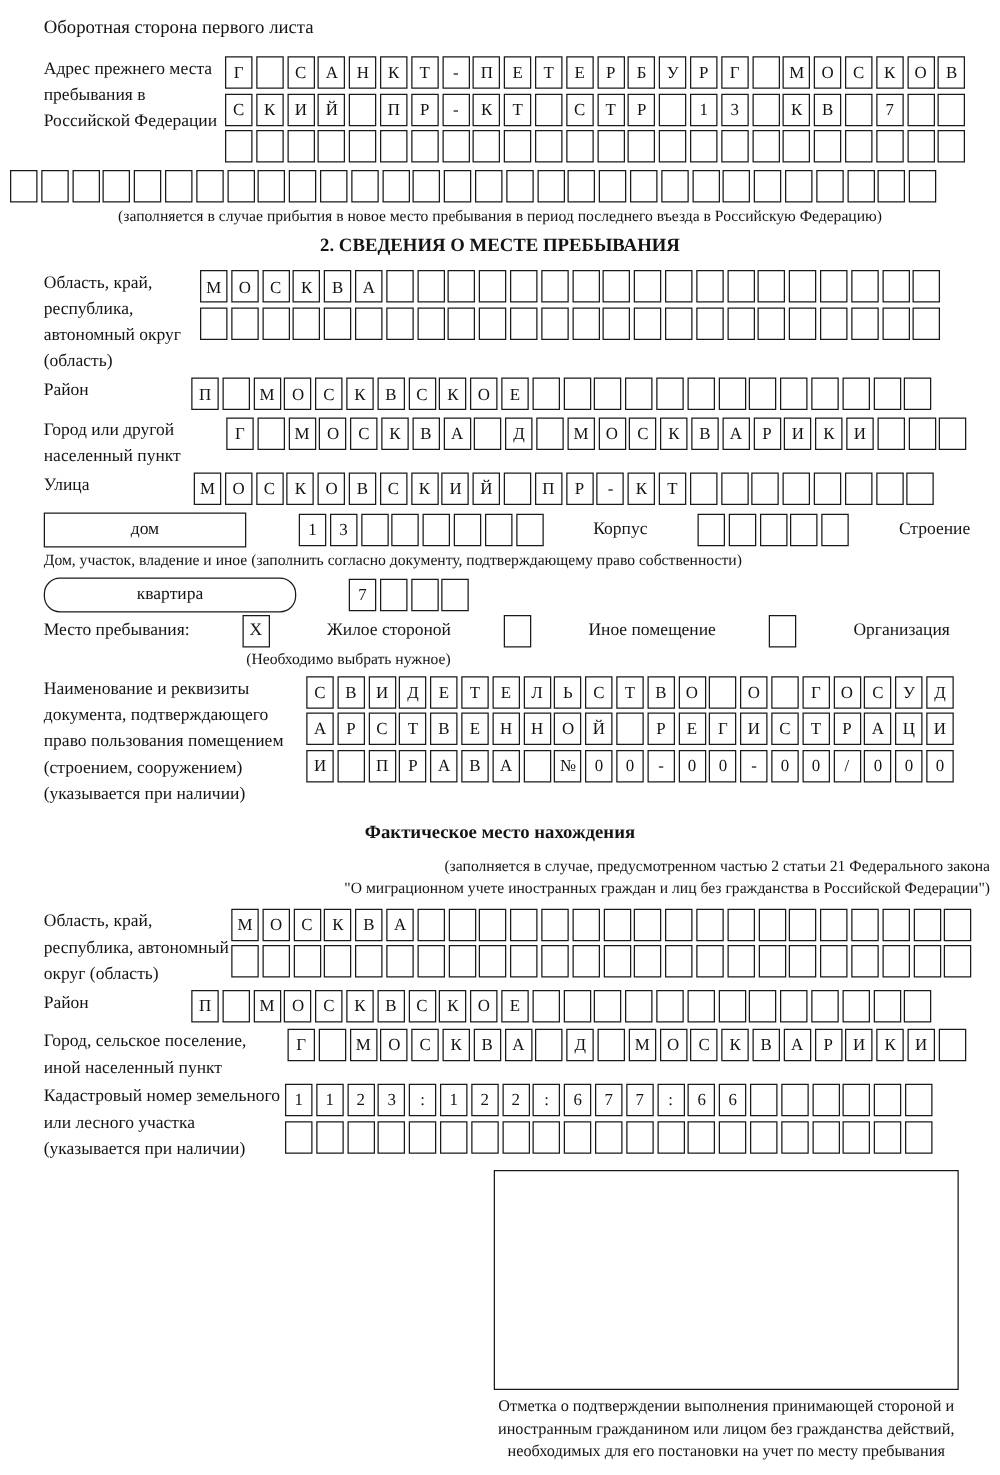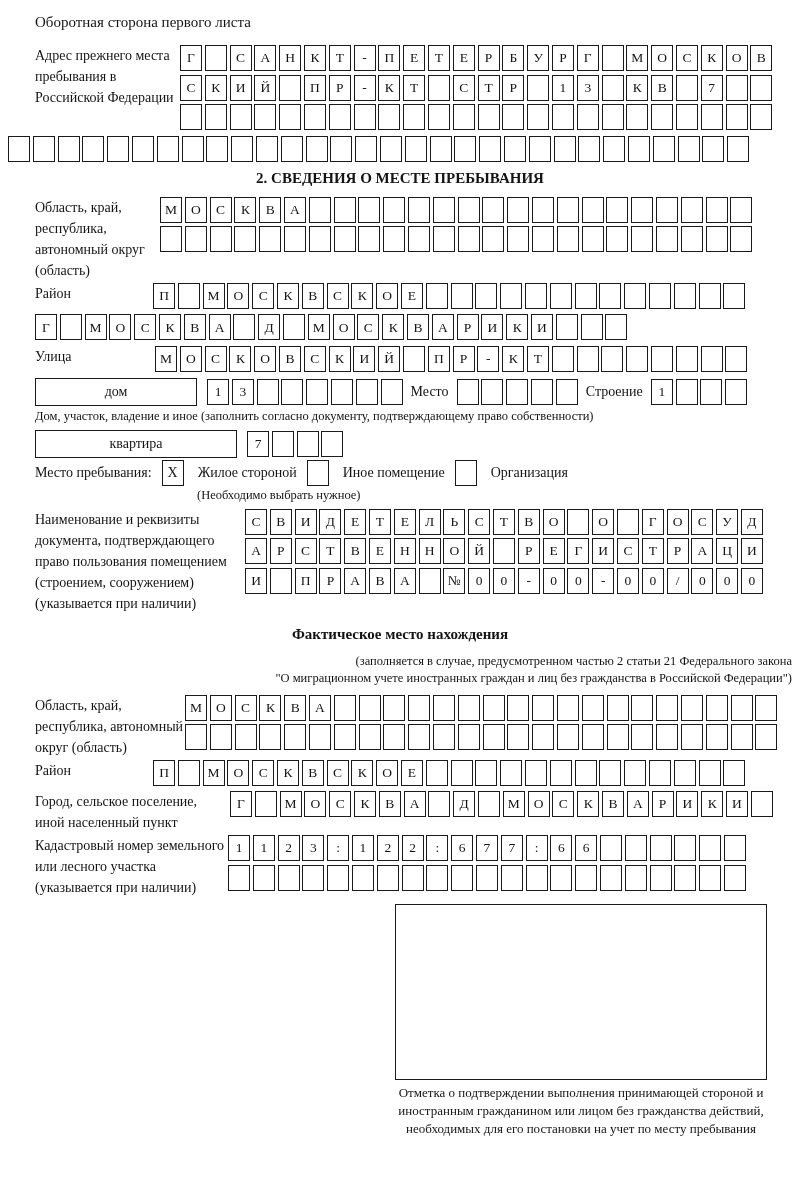--- a/index.html
+++ b/index.html
@@ -22,21 +22,21 @@
   .w145{width:145px;} .w125{width:125px;} .w118{width:118px;} .w146{width:146px;}
   .w120{width:120px;font-family:Liberation Serif, serif;} .w210{width:210px;} .w150{width:150px;} .w195{width:195px;} .w193{width:193px;}
   .overflow-row{margin-left:-27px;}
   .caption{font-size:12.5px;line-height:16px;margin:2px 0 6px 0;}
   .caption.center{text-align:center;margin-left:-27px;width:784px;}
   .sec-title{font-weight:bold;font-size:15px;text-align:center;margin:8px 0 10px 0;}
   .labelbox{
     box-sizing:border-box;border:1.6px solid #1a1a1a;height:28px;
     display:flex;align-items:center;justify-content:center;font-size:14px;flex:0 0 auto;
   }
-  .inline-row{display:flex;align-items:center;margin-bottom:2px;}
+  .inline-row{display:flex;align-items:center;margin-bottom:2px;gap:32px;}
   .gap8{margin-right:8px;} .gap10{margin-right:10px;}
   .inline-lab{font-size:14px;flex:0 0 auto;}
   .cbx{
     flex:0 0 auto;width:22px;height:26px;box-sizing:border-box;border:1.6px solid #1a1a1a;
     display:flex;align-items:center;justify-content:center;font-size:14px;margin:0 14px 0 10px;
   }
   .note-center{font-size:12.5px;text-align:left;width:300px;margin:0 0 6px 162px;}
   .cap2{font-size:12.5px;line-height:17px;text-align:right;margin-left:-27px;width:784px;}
   .stamp-wrap{margin:6px 0 0 360px;}
   .stamp-box{width:372px;height:176px;box-sizing:border-box;border:1.8px solid #1a1a1a;}
@@ -160,20 +160,21 @@
       <span class="cell"></span>
       <span class="cell"></span>
       <span class="cell"></span>
       <span class="cell"></span>
       <span class="cell"></span>
       <span class="cell"></span>
       <span class="cell"></span>
       <span class="cell"></span>
       <span class="cell"></span>
     </div>
+  <div class="caption center">(заполняется в случае прибытия в новое место пребывания в период последнего въезда в Российскую Федерацию)</div>
 
   <div class="sec-title">2. СВЕДЕНИЯ О МЕСТЕ ПРЕБЫВАНИЯ</div>
 
   <div class="block">
     <div class="lab w125">Область, край, республика, автономный округ (область)</div>
     <div>
       <div class="cells">
           <span class="cell">М</span>
           <span class="cell">О</span>
           <span class="cell">С</span>
@@ -252,20 +253,21 @@
         <span class="cell"></span>
         <span class="cell"></span>
         <span class="cell"></span>
         <span class="cell"></span>
         <span class="cell"></span>
         <span class="cell"></span>
       </div>
   </div>
 
   <div class="block">
+    <div class="lab w146">Город или другой населенный пункт</div>
     <div class="cells">
         <span class="cell">Г</span>
         <span class="cell"></span>
         <span class="cell">М</span>
         <span class="cell">О</span>
         <span class="cell">С</span>
         <span class="cell">К</span>
         <span class="cell">В</span>
         <span class="cell">А</span>
         <span class="cell"></span>
@@ -322,40 +324,40 @@
     <div class="cells gap8" style="margin-bottom:0;">
         <span class="cell">1</span>
         <span class="cell">3</span>
         <span class="cell"></span>
         <span class="cell"></span>
         <span class="cell"></span>
         <span class="cell"></span>
         <span class="cell"></span>
         <span class="cell"></span>
       </div>
-    <div class="inline-lab gap8">Место</div>
+    <div class="inline-lab gap8">Корпус</div>
     <div class="cells gap8" style="margin-bottom:0;">
         <span class="cell"></span>
         <span class="cell"></span>
         <span class="cell"></span>
         <span class="cell"></span>
         <span class="cell"></span>
       </div>
     <div class="inline-lab gap8">Строение</div>
     <div class="cells" style="margin-bottom:0;">
         <span class="cell">1</span>
         <span class="cell"></span>
         <span class="cell"></span>
         <span class="cell"></span>
       </div>
   </div>
   <div class="caption">Дом, участок, владение и иное (заполнить согласно документу, подтверждающему право собственности)</div>
 
   <div class="inline-row">
-    <div class="labelbox gap10" style="width:202px;">квартира</div>
+    <div class="labelbox gap10" style="width:202px;border-radius:13px;">квартира</div>
     <div class="cells" style="margin-bottom:0;">
         <span class="cell">7</span>
         <span class="cell"></span>
         <span class="cell"></span>
         <span class="cell"></span>
       </div>
   </div>
 
   <div class="inline-row">
     <div class="inline-lab">Место пребывания:</div>

